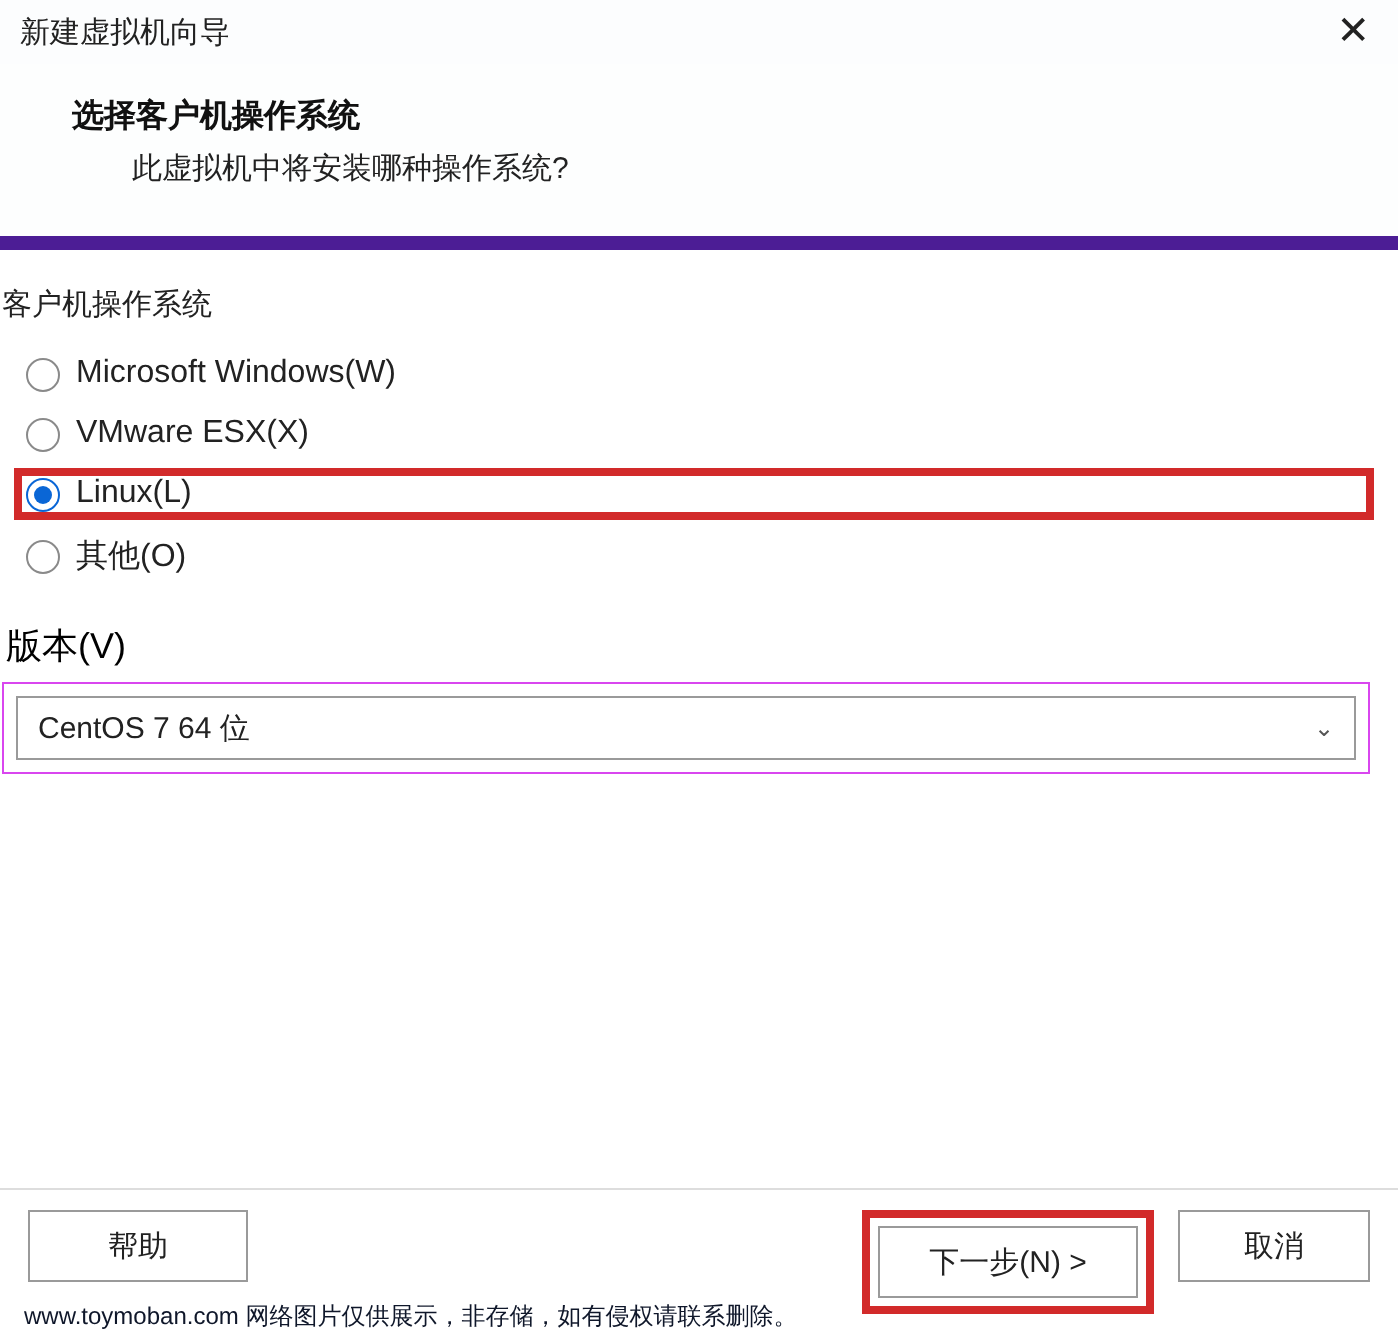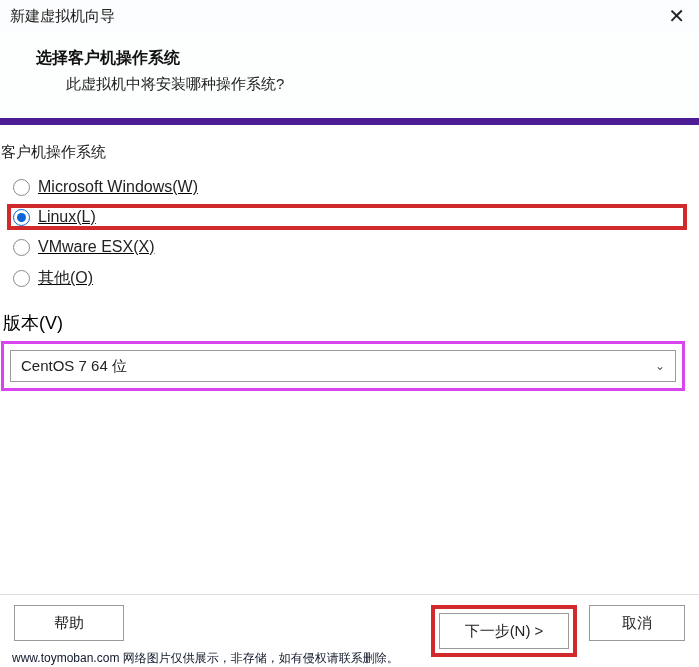--- a/index.html
+++ b/index.html
@@ -53,21 +53,20 @@
     }
     .radio-list {
       padding-left: 8px;
     }
     .radio-item {
       display: flex;
       align-items: center;
       gap: 8px;
       margin-bottom: 8px;
       padding: 2px 4px;
-      text-decoration: underline;
     }
     .radio-item.highlighted-row {
       outline: 4px solid #d22a2a;
       outline-offset: -2px;
     }
     .radio-circle {
       width: 17px;
       height: 17px;
       border: 1px solid #8a8a8a;
       border-radius: 50%;
@@ -93,21 +92,21 @@
     .version-section {
       margin-top: 20px;
     }
     .version-label {
       font-size: 18px;
       color: #000000;
       margin-bottom: 6px;
       padding-left: 2px;
     }
     .version-box {
-      border: 3px solid #d946ef;
+      border: 1px solid #d946ef;
       padding: 6px;
     }
     .select {
       width: 100%;
       height: 32px;
       border: 1px solid #9a9a9a;
       background: #fff;
       display: flex;
       align-items: center;
       justify-content: space-between;
@@ -175,27 +174,27 @@
   <div class="header-subtitle">此虚拟机中将安装哪种操作系统?</div>
 </div>
 
 <div class="content">
   <div class="group-label">客户机操作系统</div>
   <div class="radio-list">
     <div class="radio-item">
       <span class="radio-circle"></span>
       <span class="radio-label">Microsoft Windows(W)</span>
     </div>
+    <div class="radio-item">
+      <span class="radio-circle"></span>
+      <span class="radio-label">VMware ESX(X)</span>
+    </div>
     <div class="radio-item highlighted-row">
       <span class="radio-circle selected"></span>
       <span class="radio-label">Linux(L)</span>
-    </div>
-    <div class="radio-item">
-      <span class="radio-circle"></span>
-      <span class="radio-label">VMware ESX(X)</span>
     </div>
     <div class="radio-item">
       <span class="radio-circle"></span>
       <span class="radio-label">其他(O)</span>
     </div>
   </div>
 
   <div class="version-section">
     <div class="version-label">版本(V)</div>
     <div class="version-box">

